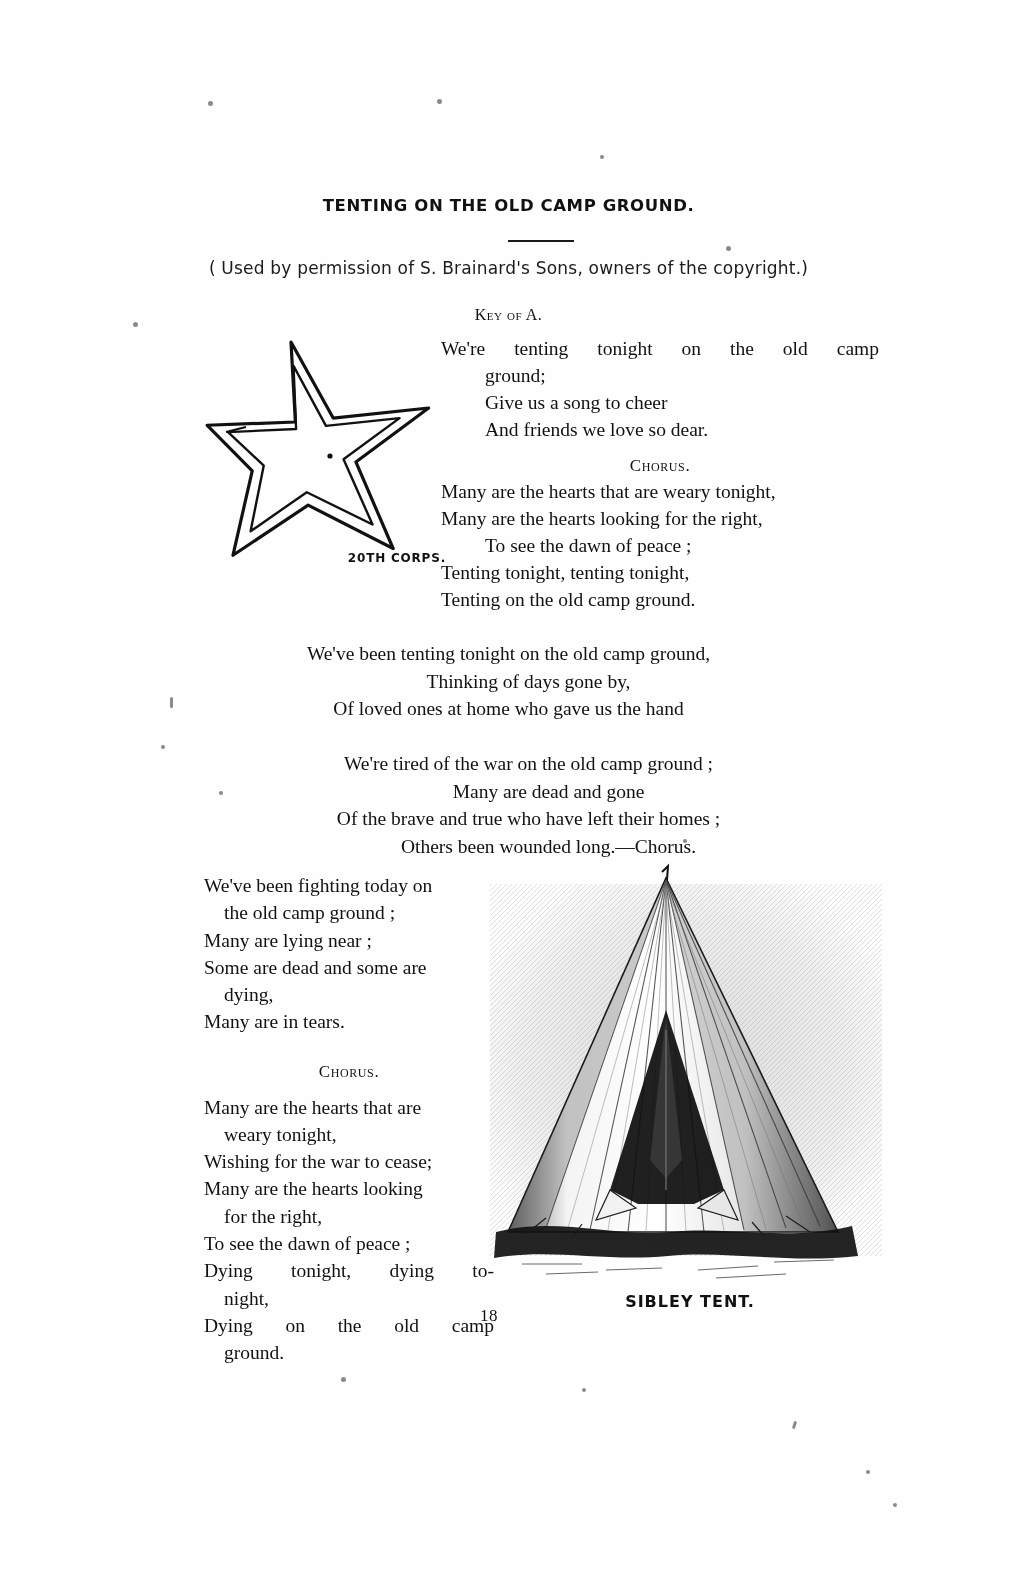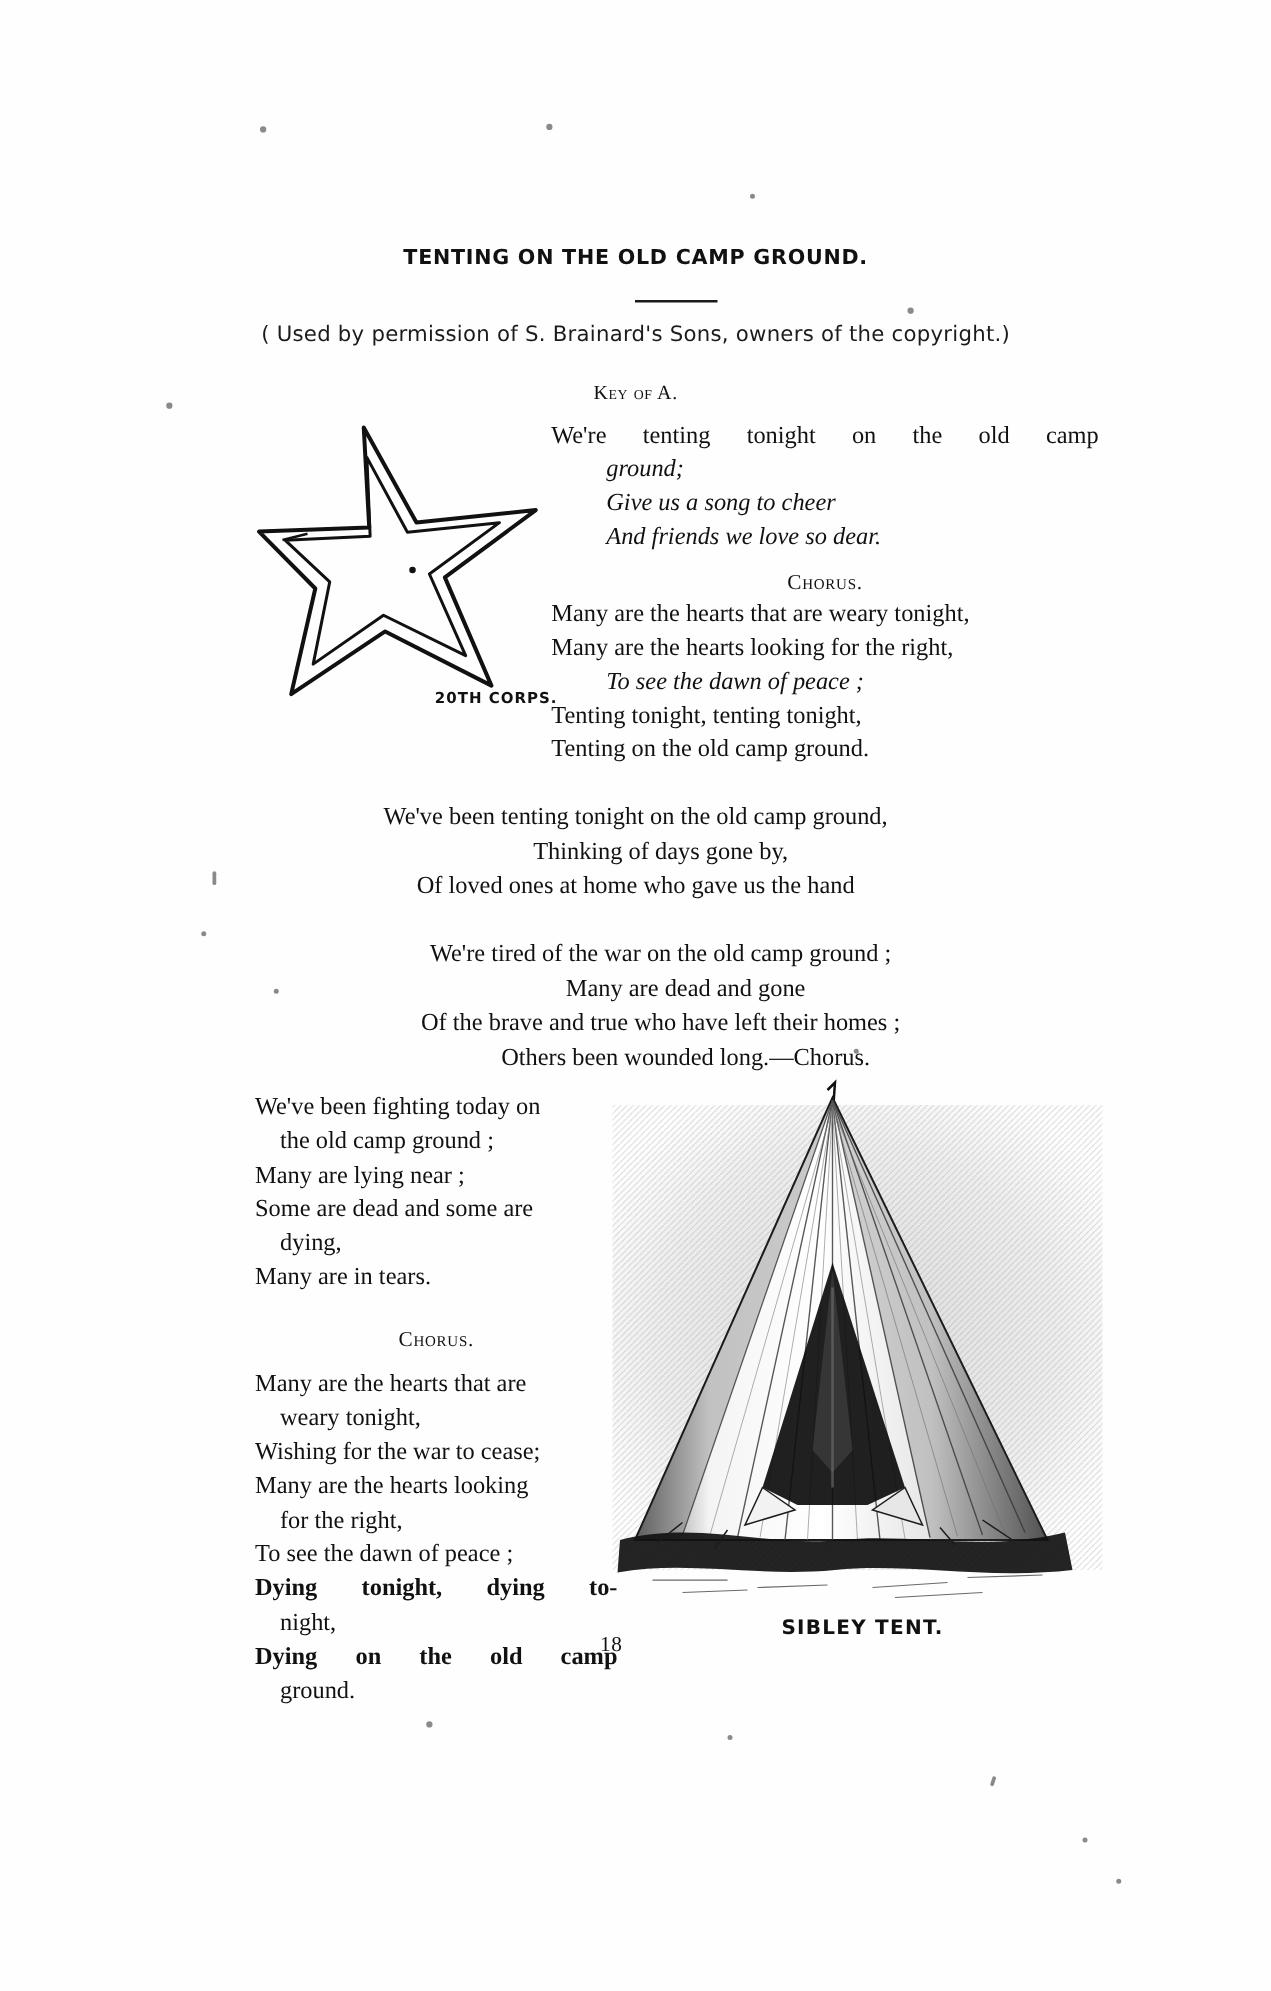--- a/index.html
+++ b/index.html
@@ -96,21 +96,21 @@
   
   .verse1 {
     position: absolute;
     left: 441px;
     top: 336px;
     width: 438px;
     font-size: 19.5px;
     line-height: 1.38;
   }
   .verse1 .l { white-space: nowrap; }
-  .ind1 { padding-left: 44px; font-style: italic; }
+  .ind1 { padding-left: 44px; }
   .chorus-head {
     text-align: center;
     margin: 10px 0 2px 0;
     font-size: 17px;
     letter-spacing: 0.6px;
   }
 
   .verse1 .just {
     white-space: normal;
     text-align: justify;
@@ -143,21 +143,20 @@
   .colleft .ind { padding-left: 20px; }
   .colleft .chorus-head2 {
     text-align: center;
     margin: 24px 0 10px 0;
     font-size: 17px;
     letter-spacing: 0.6px;
   }
   .colleft .just {
     text-align: justify;
     text-align-last: justify;
-    font-weight: bold;
   }
 
   
   .tent {
     position: absolute;
     left: 486px;
     top: 860px;
     width: 400px;
     height: 432px;
   }

